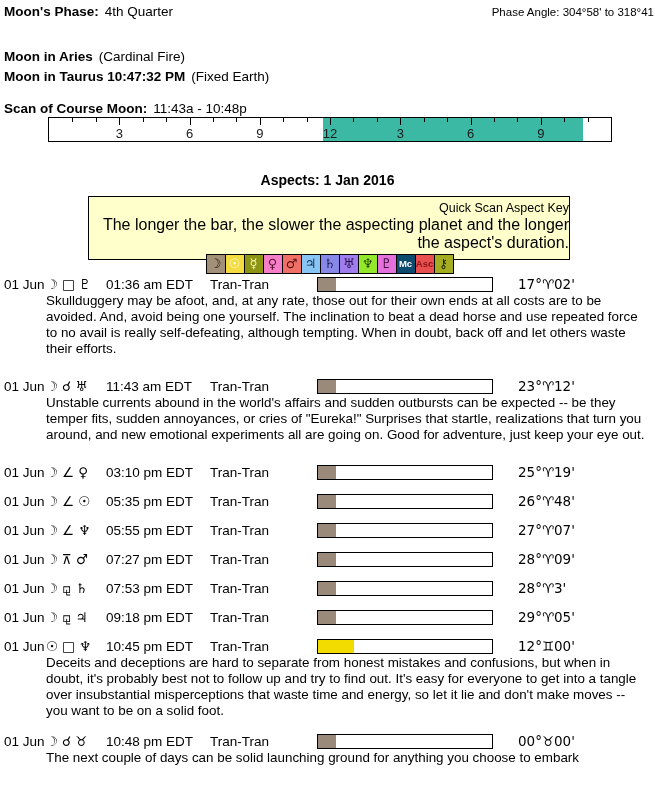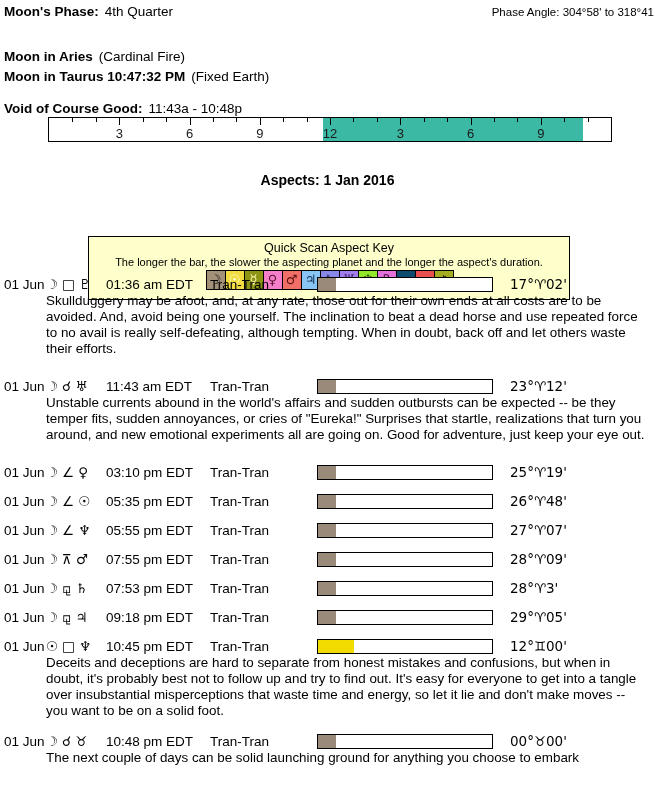--- a/index.html
+++ b/index.html
@@ -17,57 +17,57 @@
   
   .ruler{position:absolute;top:117px;left:48px;width:562px;height:23px;border:1px solid #000;background:#fff;}
   .voc-range{position:absolute;top:0;height:100%;background:#3CB9A4;z-index:1;}
   .tick{position:absolute;top:0;width:1px;background:#000;z-index:2;}
   .hour-label{position:absolute;bottom:1px;width:20px;margin-left:-10px;text-align:center;
     font-size:13px;color:#1a1a1a;z-index:3;line-height:13px;}
 
   .aspects-title{position:absolute;top:172px;left:0;width:100%;text-align:center;font-weight:bold;font-size:14px;}
 
   
-  .keybox{position:absolute;top:196px;left:88px;width:480px;height:62px;background:#FFFFCC;border:1px solid #000;text-align:center;margin-top:40px;}
+  .keybox{position:absolute;top:196px;left:88px;width:480px;height:62px;background:#FFFFCC;border:1px solid #000;text-align:right;}
   .keybox-title{margin-top:4px;font-size:12.5px;}
-  .keybox-sub{margin-top:1px;font-size:11px;}
+  .keybox-sub{margin-top:1px;font-size:16px;}
   .chip-row{margin-top:2px;display:flex;justify-content:center;}
   .chip{width:18px;height:18px;border:1px solid #000;margin-right:-1px;display:flex;align-items:center;justify-content:center;
     font-size:13px;font-weight:bold;line-height:18px;}
   .chip .txt{font-size:9.5px;font-family:"Liberation Sans",sans-serif;}
 
   
   .aspect-list{position:absolute;top:277px;left:0;width:655px;}
   .aspect-row{margin:0;}
   .aspect-row.spacer-before{margin-top:12px;}
   .arow{display:flex;align-items:center;height:15px;line-height:15px;white-space:nowrap;}
   .col-date{margin-left:4px;width:42px;}
   .col-glyphs{width:60px;display:flex;gap:4px;}
   .col-time{width:104px;}
   .col-kind{width:103px;}
   .dur-bar{position:relative;width:174px;height:13px;border:1px solid #000;background:#fff;margin-left:4px;}
   .dur-fill{position:absolute;left:0;top:0;height:100%;}
-  .col-deg{margin-left:17px;}
+  .col-deg{margin-left:25px;}
   .desc{margin:1px 0 22px 46px;width:602px;line-height:16px;font-size:13.4px;white-space:normal;}
   .aspect-row.no-desc{margin-bottom:14px;}
   .aspect-row.short-after .desc{margin-bottom:15px;}
 </style>
 </head>
 <body>
 
 <div class="page">
 
   <div class="hdr-line b" style="top:4px;"><span>Moon's Phase:</span><span class="val" style="font-weight:normal;">4th Quarter</span></div>
   <div class="phase-angle">Phase Angle:  304°58' to 318°41</div>
 
   <div class="hdr-line b" style="top:37px;margin-top:12px;"><span>Moon in Aries</span><span class="val" style="font-weight:normal;">(Cardinal Fire)</span></div>
 
   <div class="hdr-line b" style="top:69px;text-align:right;"><span>Moon in Taurus 10:47:32 PM</span><span class="val" style="font-weight:normal;">(Fixed Earth)</span></div>
 
-  <div class="hdr-line b" style="top:101px;"><span>Void of Course Good:</span><span class="val" style="font-weight:normal;">11:43a -  10:48p</span></div>
+  <div class="hdr-line b" style="top:101px;"><span>Scan of Course Moon:</span><span class="val" style="font-weight:normal;">11:43a -  10:48p</span></div>
 
   <div class="ruler">
     <div class="voc-range" style="left: 274.366px; width: 259.534px; background: rgb(60, 185, 164);"></div>
   <div class="tick" style="left: 23.4167px; height: 4px;"></div>
       <div class="tick" style="left: 46.8333px; height: 4px;"></div>
       <div class="tick" style="left: 70.25px; height: 7px;"></div>
       <div class="tick" style="left: 93.6667px; height: 4px;"></div>
       <div class="tick" style="left: 117.083px; height: 4px;"></div>
       <div class="tick" style="left: 140.5px; height: 7px;"></div>
       <div class="tick" style="left: 163.917px; height: 4px;"></div>
@@ -236,21 +236,21 @@
     </div>
 
     <div class="aspect-row no-desc">
       <div class="arow">
         <span class="col-date">01 Jun</span>
         <span class="col-glyphs">
           <span class="glyph">☽</span>
           <span class="glyph">⊼</span>
           <span class="glyph">♂</span>
         </span>
-        <span class="col-time">07:55 pm EDT</span>
+        <span class="col-time">07:27 pm EDT</span>
         <span class="col-kind">Tran-Tran</span>
         <span class="dur-bar">
             <span class="dur-fill" style="width: 18px; background: rgb(154, 138, 122);"></span>
           </span>
         <span class="col-deg glyph">28°♈09'</span>
       </div>
 
     </div>
 
     <div class="aspect-row no-desc">

